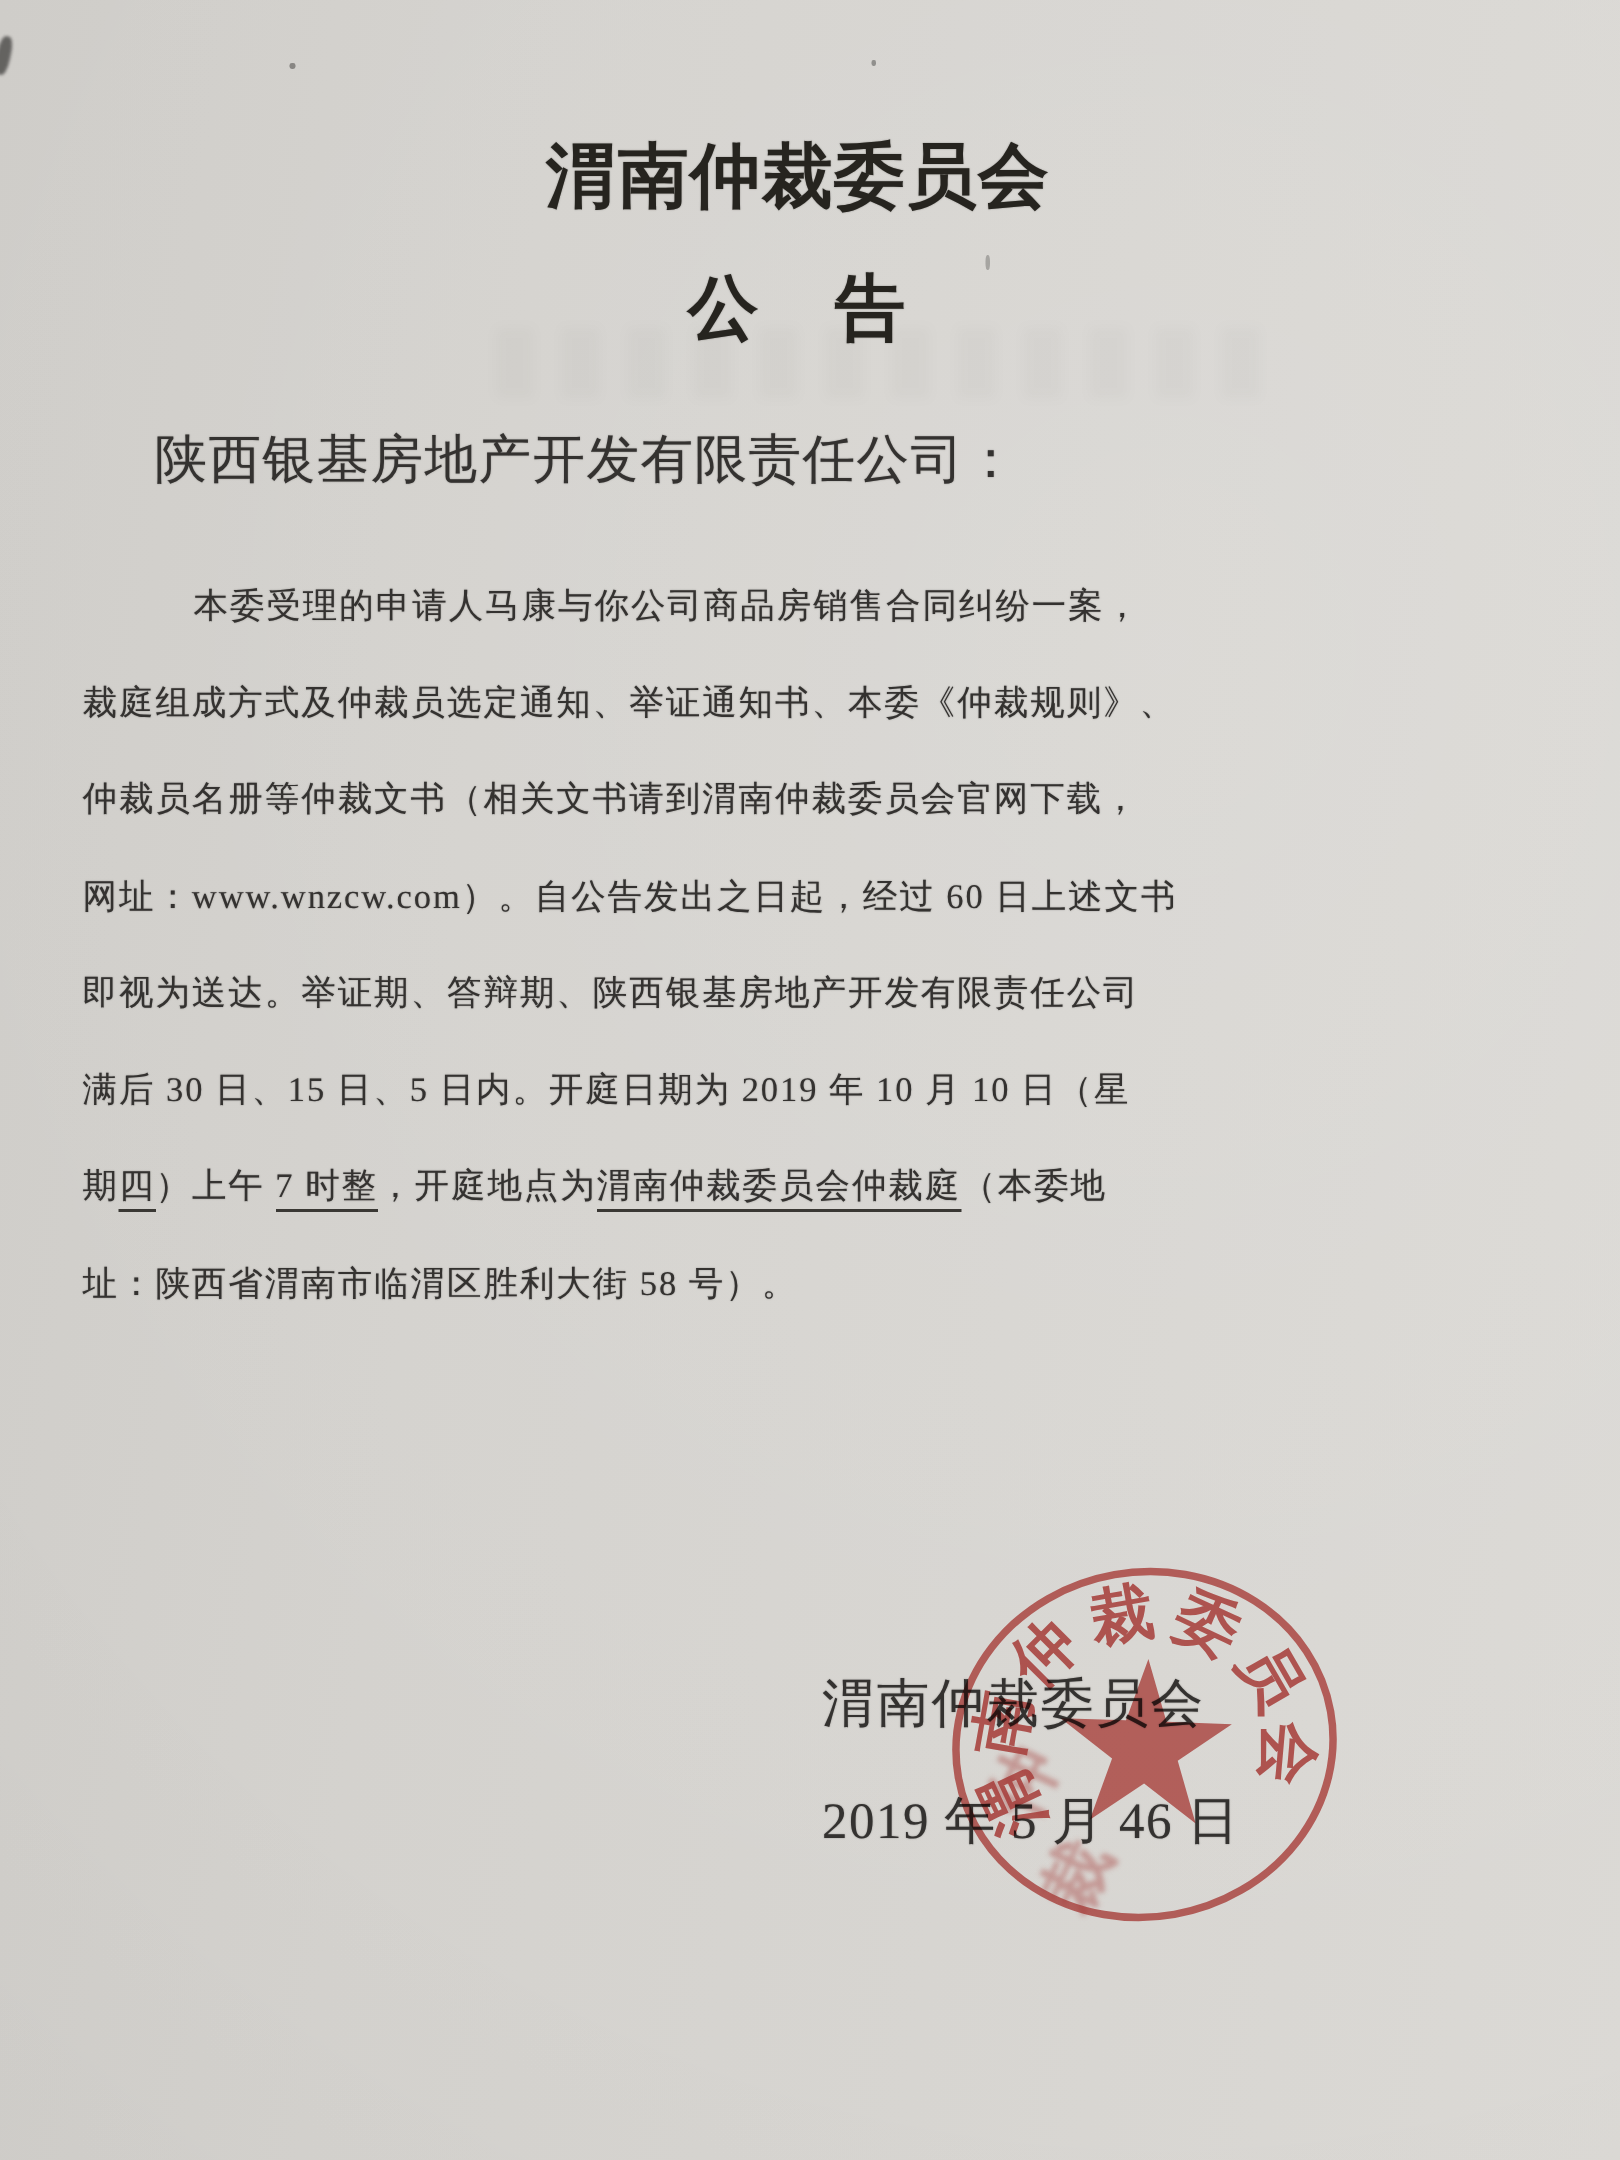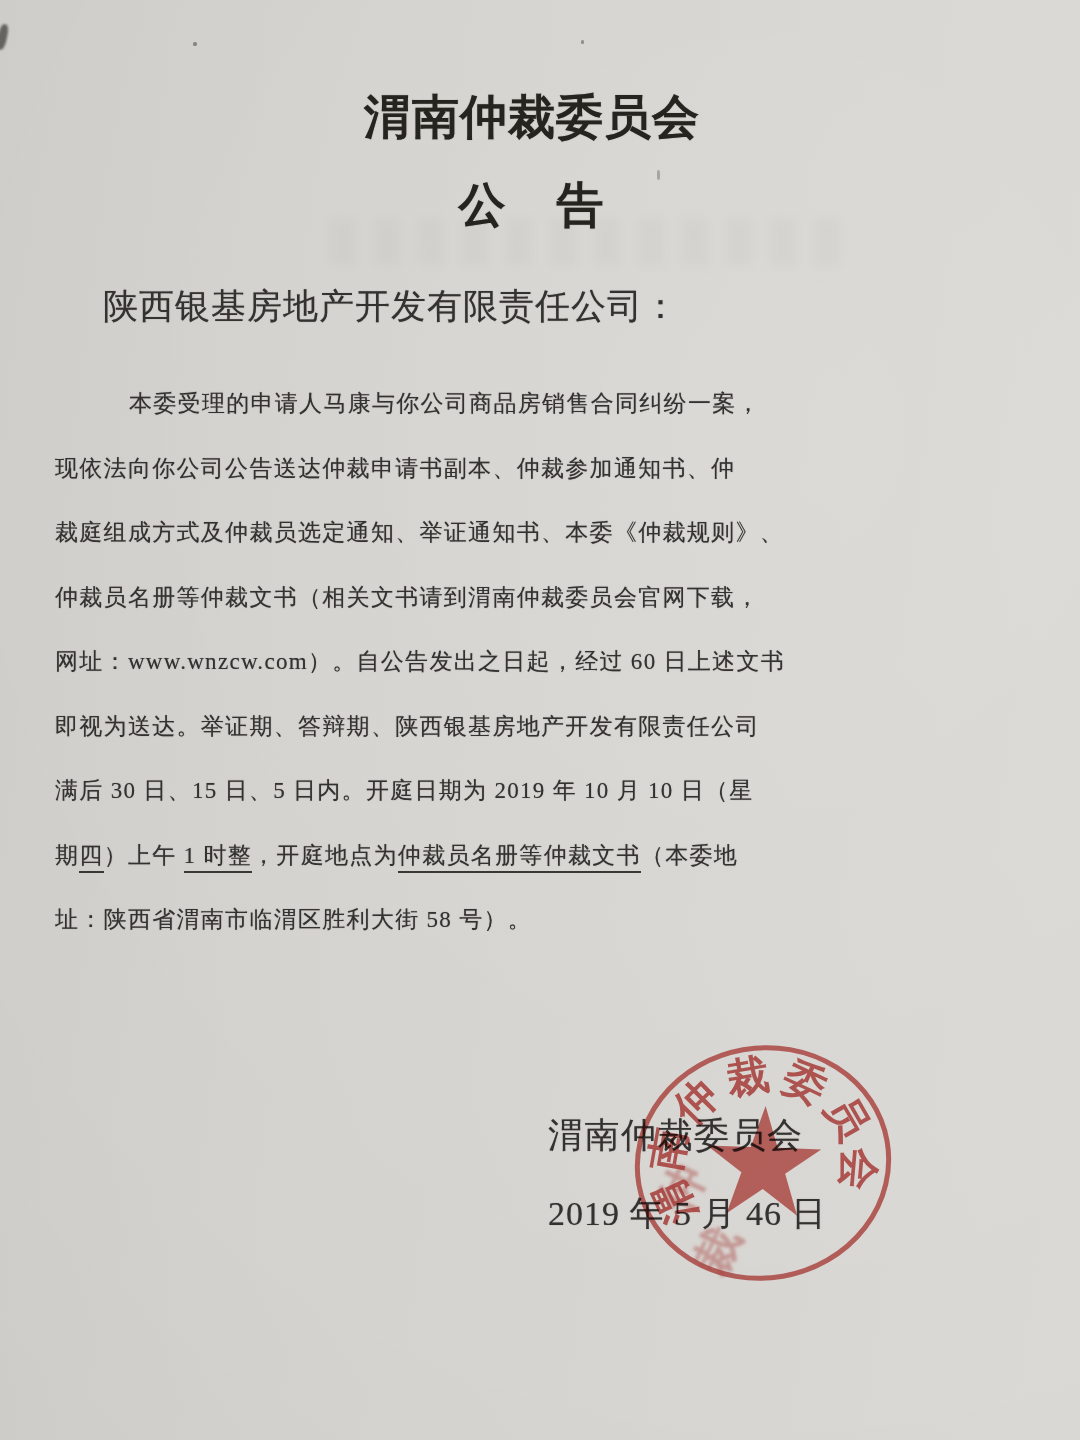--- a/index.html
+++ b/index.html
@@ -106,27 +106,26 @@
 
   <div class="title-block">
     <div class="doc-title">渭南仲裁委员会</div>
     <div class="doc-subtitle">公　告</div>
   </div>
 
   <div class="salutation">陕西银基房地产开发有限责任公司：</div>
 
   <div class="body-text">
       <div class="body-line indent"><span>本委受理的申请人马康与你公司商品房销售合同纠纷一案，</span></div>
-      <div class="body-line"><span>现依法向你公司公告送达仲裁申请书副本、仲裁参加通知书、仲</span></div>
       <div class="body-line"><span>裁庭组成方式及仲裁员选定通知、举证通知书、本委《仲裁规则》、</span></div>
       <div class="body-line"><span>仲裁员名册等仲裁文书（相关文书请到渭南仲裁委员会官网下载，</span></div>
       <div class="body-line"><span>网址：www.wnzcw.com）。自公告发出之日起，经过 60 日上述文书</span></div>
       <div class="body-line"><span>即视为送达。举证期、答辩期、陕西银基房地产开发有限责任公司</span></div>
       <div class="body-line"><span>满后 30 日、15 日、5 日内。开庭日期为 2019 年 10 月 10 日（星</span></div>
-      <div class="body-line"><span>期</span><span class="u">四</span><span>）上午 </span><span class="u">1 时整</span><span>，开庭地点为</span><span class="u">仲裁员名册等仲裁文书</span><span>（本委地</span></div>
+      <div class="body-line"><span>期</span><span class="u">四</span><span>）上午 </span><span class="u">7 时整</span><span>，开庭地点为</span><span class="u">渭南仲裁委员会仲裁庭</span><span>（本委地</span></div>
       <div class="body-line"><span>址：陕西省渭南市临渭区胜利大街 58 号）。</span></div>
     </div>
 
   <div class="signature-block">
     <div class="issuer">渭南仲裁委员会</div>
     <div class="issue-date">2019 年 5 月 46 日</div>
   </div>
 
   <svg class="seal" width="320" height="320" viewBox="0 0 320 320" xmlns="http://www.w3.org/2000/svg">
     <g class="seal-rotor">

